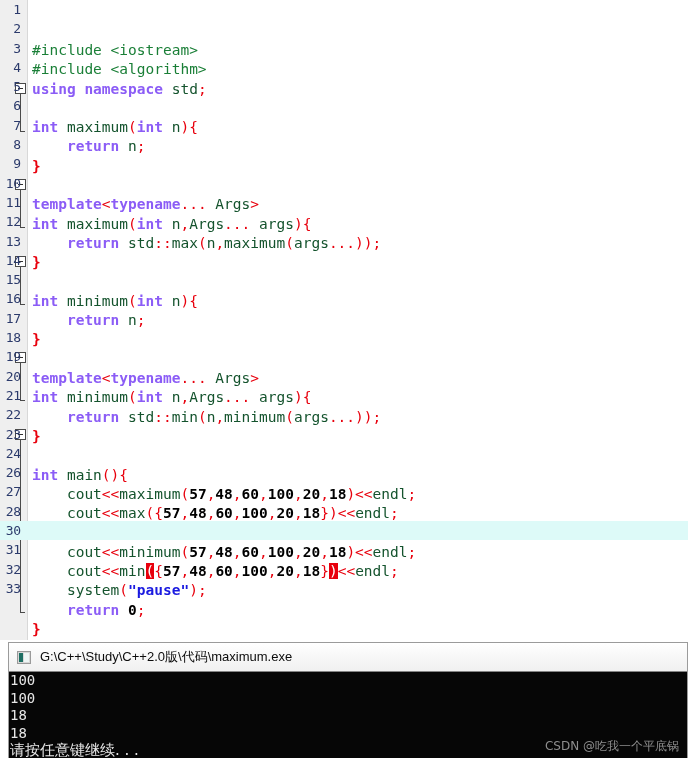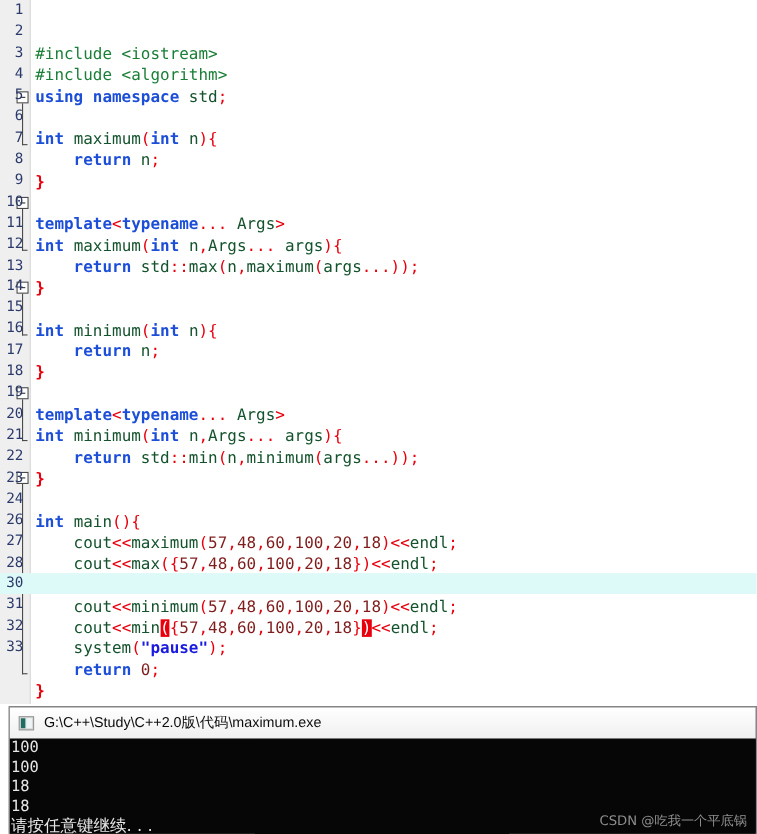--- a/index.html
+++ b/index.html
@@ -38,24 +38,24 @@
     background:#ffffff;box-sizing:border-box;left:15px;
   }
   .foldbox:after{
     content:"";position:absolute;left:2px;top:4px;width:5px;height:1px;background:#303030;
   }
   .foldline{position:absolute;left:20px;width:1px;background:#4a4a4a;}
   .foldfoot{position:absolute;left:20px;width:5px;height:1px;background:#4a4a4a;}
 
   
   .pre   {color:#1a7f37;}            
-  .kw    {color:#1d4ed8;font-weight:bold;}
+  .kw    {color:#8b5cf6;font-weight:bold;}
   .plain {color:#14532d;}
   .punc  {color:#e8000d;}            
-  .num   {color:#7f1d1d;}            
+  .num   {color:#000000;font-weight:bold;}            
   .str   {color:#1a1ae0;font-weight:bold;}
   .match {background:#e8000d;color:#ffffff;}
 
   
   .console{
     position:absolute;left:8px;top:642px;width:680px;height:116px;
     background:#000000;border:1px solid #9b9b9b;box-sizing:border-box;
   }
   .console-titlebar{
     position:relative;height:28px;background:linear-gradient(#ffffff,#f0f0f0);

